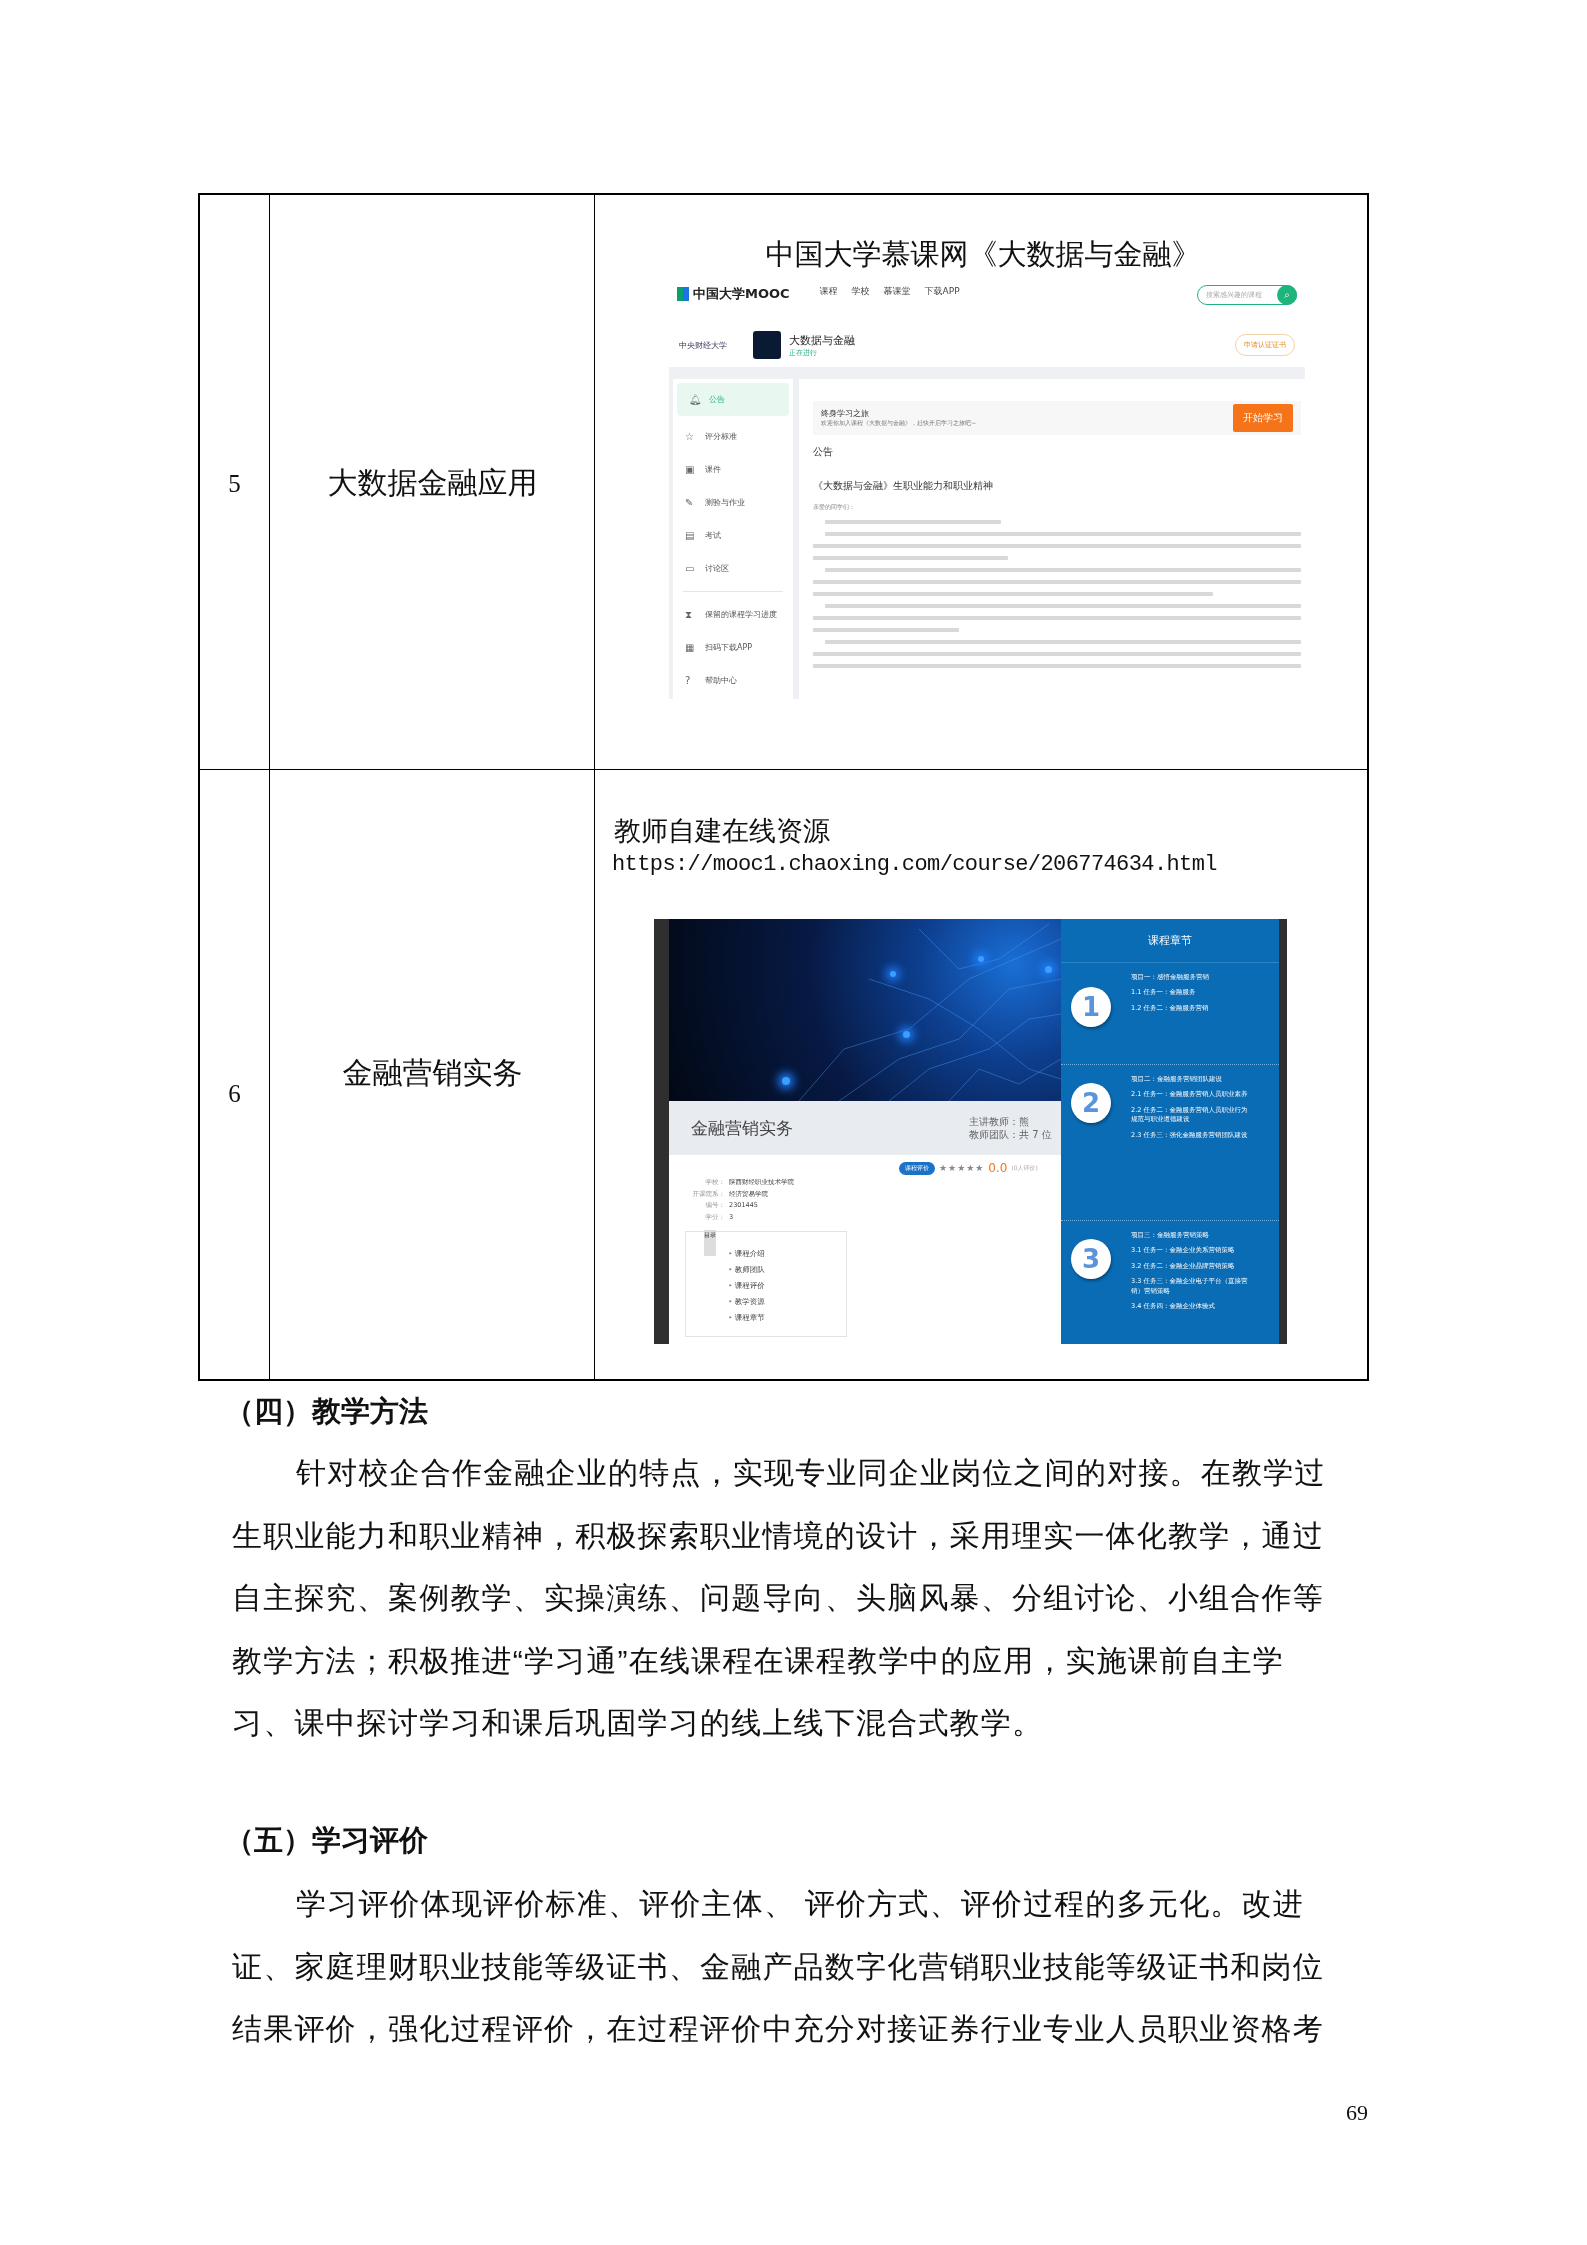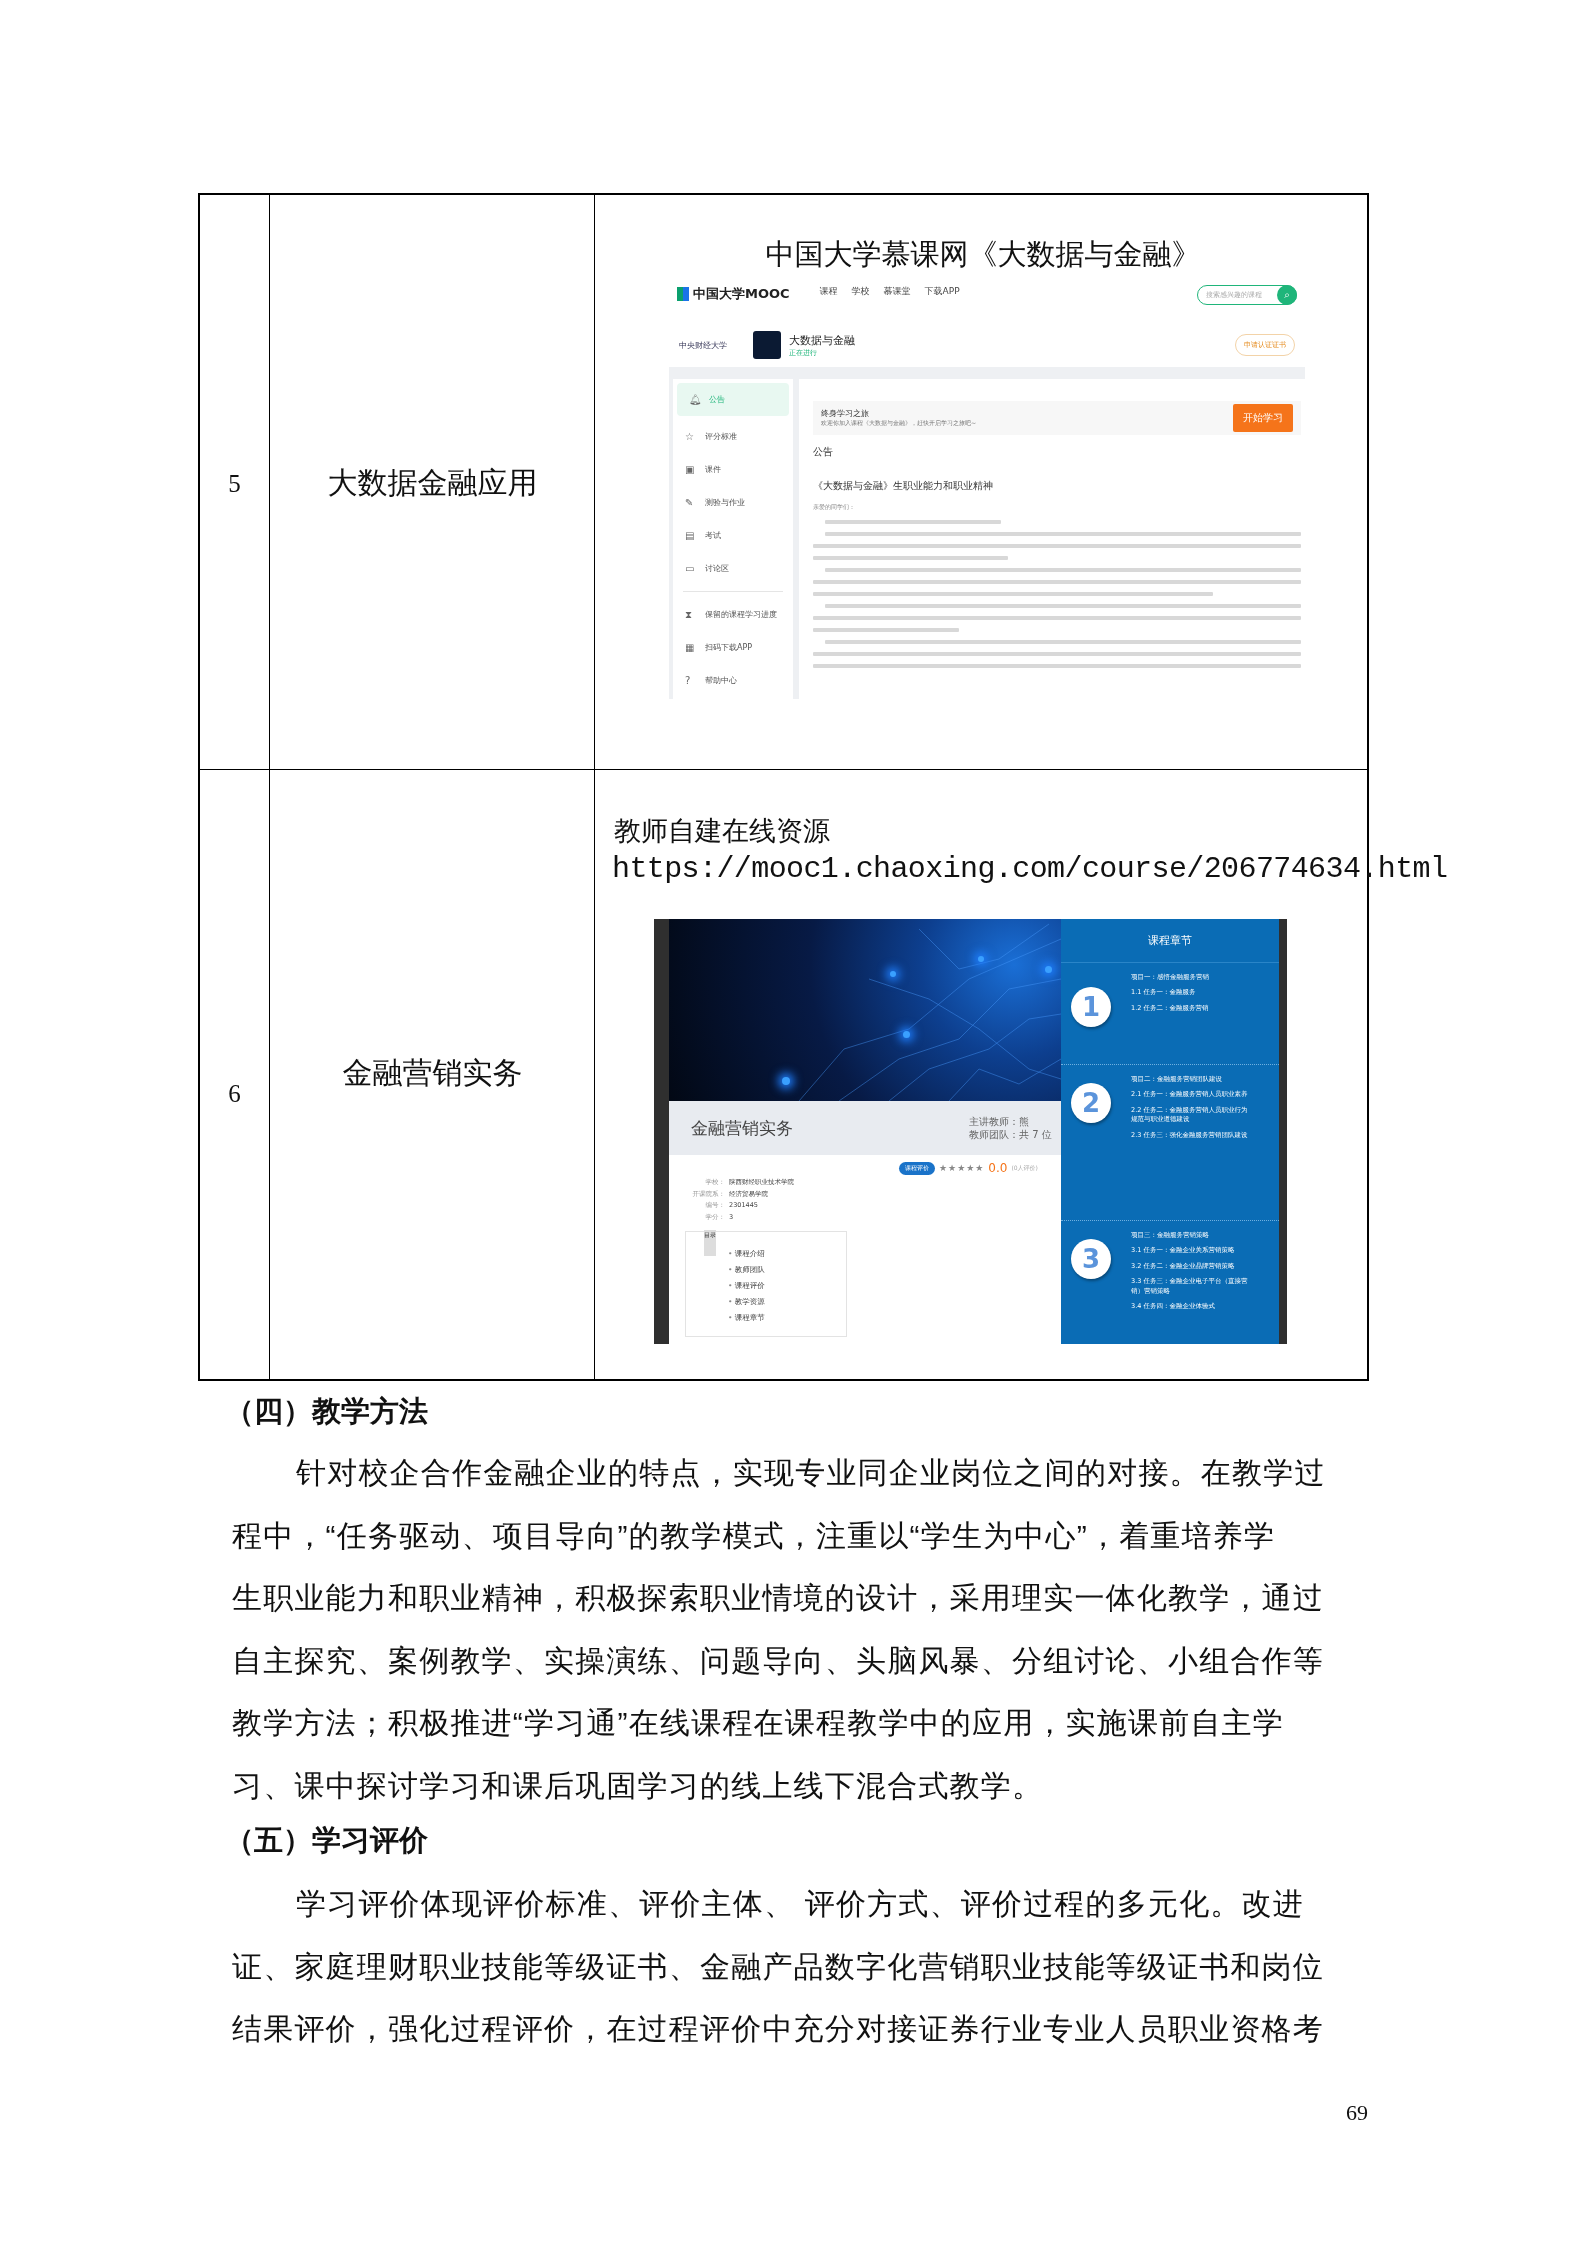--- a/index.html
+++ b/index.html
@@ -44,21 +44,21 @@
   .mooc-banner .t1 { font-size: 8px; color: #333; }
   .mooc-banner .t2 { font-size: 6px; color: #777; }
   .mooc-start { margin-left: auto; background: #f5741a; color: #fff; font-size: 10px; padding: 7px 10px; border-radius: 2px; }
   .mooc-ann { font-size: 10px; margin: 10px 0 20px 0; color: #333; }
   .mooc-ann-title { font-size: 10px; color: #333; margin-bottom: 10px; }
   .mooc-line { height: 4px; background: #d8d8d8; margin: 8px 0; border-radius: 1px; }
   .mooc-line.ind { margin-left: 12px; }
 
   
   .r6-t1 { position: absolute; left: 416px; top: 820px; font-size: 27px; }
-  .r6-url { position: absolute; left: 416px; top: 858px; font-size: 30px; font-family: "Liberation Mono", "DejaVu Sans Mono", monospace; letter-spacing: -0.6px; }
+  .r6-url { position: absolute; left: 416px; top: 858px; font-size: 22px; font-family: "Liberation Mono", "DejaVu Sans Mono", monospace; letter-spacing: -0.6px; }
   .cx { position: absolute; left: 456px; top: 726px; width: 633px; height: 425px; background: #2f2f2f;
         overflow: hidden; font-family: "DejaVu Sans", sans-serif; }
   .cx-left { position: absolute; left: 15px; top: 0; width: 392px; height: 425px; background: #fff; }
   .cx-hero { position: absolute; left: 0; top: 0; width: 392px; height: 182px;
              background: radial-gradient(circle at 88% 25%, #1a6fd6 0%, #0d3f8f 25%, #071a45 55%, #020814 100%); overflow: hidden; }
   .cx-hero .dot { position: absolute; border-radius: 50%; background: #3aa0ff; box-shadow: 0 0 10px 4px #1f7fff; }
   .cx-hero svg { position: absolute; left: 0; top: 0; }
   .cx-titlebar { position: absolute; left: 0; top: 182px; width: 392px; height: 54px; background: #e8ebf0; }
   .cx-title { position: absolute; left: 22px; top: 16px; font-size: 17px; color: #444; }
   .cx-teacher { position: absolute; left: 300px; top: 14px; font-size: 10px; color: #666; line-height: 13px; }
@@ -276,21 +276,20 @@
       <div class="tk" style="width:118px">3.2  任务二：金融企业品牌营销策略</div>
       <div class="tk" style="width:118px">3.3  任务三：金融企业电子平台（直接营销）营销策略</div>
       <div class="tk" style="width:118px">3.4  任务四：金融企业体验式</div>
     </div>
   </div>
 </div>
 
 <div class="h2" style="top:1392px">（四）教学方法</div>
 <div class="para" style="top:1442px">
   <span class="ln first">针对校企合作金融企业的特点，实现专业同企业岗位之间的对接。在教学过</span>
-  <span class="ln">程中，“任务驱动、项目导向”的教学模式，注重以“学生为中心”，着重培养学</span>
   <span class="ln">生职业能力和职业精神，积极探索职业情境的设计，采用理实一体化教学，通过</span>
   <span class="ln">自主探究、案例教学、实操演练、问题导向、头脑风暴、分组讨论、小组合作等</span>
   <span class="ln">教学方法；积极推进“学习通”在线课程在课程教学中的应用，实施课前自主学</span>
   <span class="ln">习、课中探讨学习和课后巩固学习的线上线下混合式教学。</span>
 </div>
 
 <div class="h2" style="top:1821px">（五）学习评价</div>
 <div class="para" style="top:1873px">
   <span class="ln first">学习评价体现评价标准、评价主体、 评价方式、评价过程的多元化。改进</span>
   <span class="ln">证、家庭理财职业技能等级证书、金融产品数字化营销职业技能等级证书和岗位</span>

